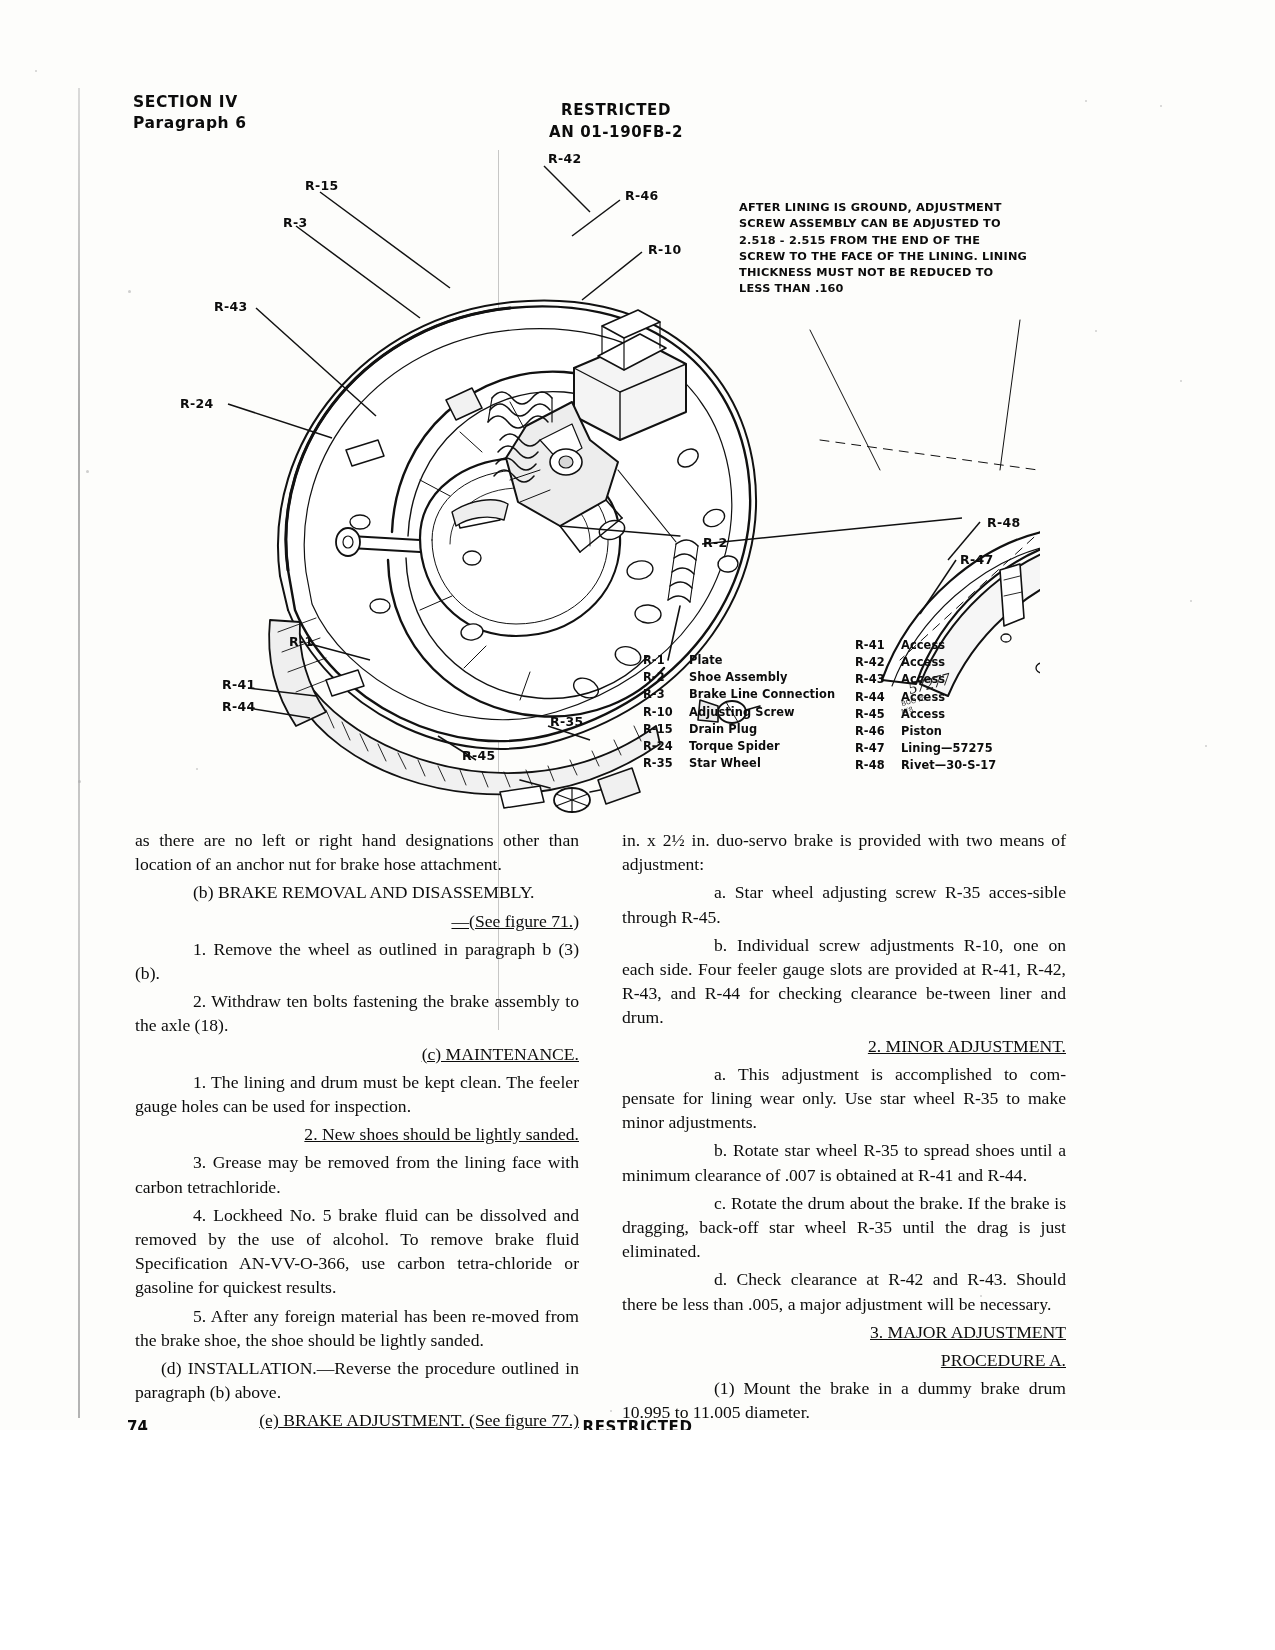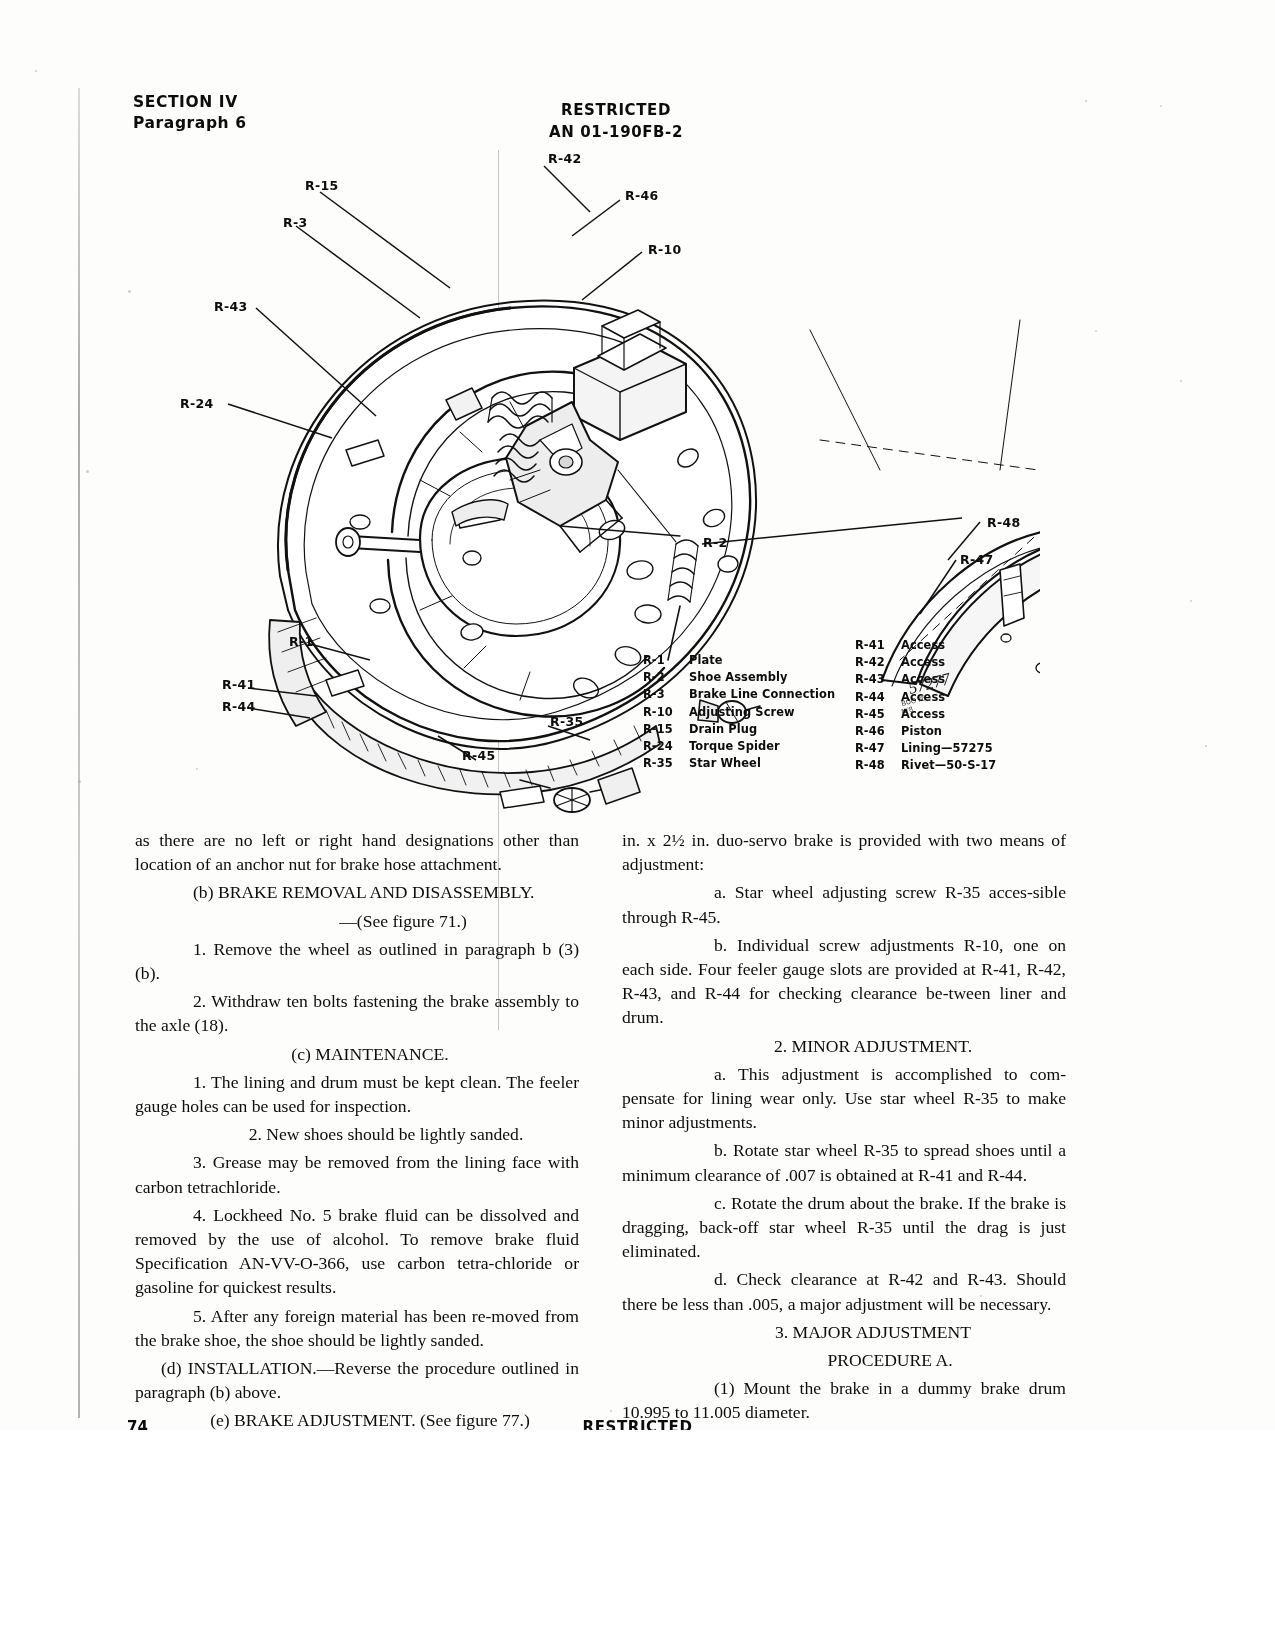--- a/index.html
+++ b/index.html
@@ -127,21 +127,21 @@
     line-height: 24.2px;
     text-align: justify;
   }
   #col-left { left: 131px; }
   #col-right { left: 618px; }
   .col p { margin: 4px; }
   .ind-none { text-indent: 0; }
   .ind-1 { text-indent: 26px; }
   .ind-2 { text-indent: 58px; }
   .ind-3 { text-indent: 92px; }
-  .nojust { text-align: center; }
+  .nojust { text-align: right; text-decoration: underline; }
 
   .footer-page {
     position: absolute;
     left: 127px; top: 1418px;
     font-family: "DejaVu Sans", sans-serif;
     font-weight: bold;
     font-size: 15px;
   }
   .footer-center {
     position: absolute;
@@ -386,20 +386,21 @@
   <div class="callout" style="left:180px;  top:396px;">R-24</div>
   <div class="callout" style="left:987px;  top:515px;">R-48</div>
   <div class="callout" style="left:703px;  top:535px;">R-2</div>
   <div class="callout" style="left:960px;  top:552px;">R-47</div>
   <div class="callout" style="left:289px;  top:634px;">R-1</div>
   <div class="callout" style="left:222px;  top:677px;">R-41</div>
   <div class="callout" style="left:222px;  top:699px;">R-44</div>
   <div class="callout" style="left:550px;  top:714px;">R-35</div>
   <div class="callout" style="left:462px;  top:748px;">R-45</div>
 
+  <div class="note-box">AFTER LINING IS GROUND, ADJUSTMENT SCREW ASSEMBLY CAN BE ADJUSTED TO 2.518 - 2.515 FROM THE END OF THE SCREW TO THE FACE OF THE LINING. LINING THICKNESS MUST NOT BE REDUCED TO LESS THAN .160</div>
 
   <div class="legend" id="legend-left">
       <div class="legend-row">
         <span class="legend-code">R-1</span>
         <span class="legend-desc">Plate</span>
       </div>
       <div class="legend-row">
         <span class="legend-code">R-2</span>
         <span class="legend-desc">Shoe Assembly</span>
       </div>
@@ -448,21 +449,21 @@
       <div class="legend-row">
         <span class="legend-code">R-46</span>
         <span class="legend-desc">Piston</span>
       </div>
       <div class="legend-row">
         <span class="legend-code">R-47</span>
         <span class="legend-desc">Lining—57275</span>
       </div>
       <div class="legend-row">
         <span class="legend-code">R-48</span>
-        <span class="legend-desc">Rivet—50-S-17</span>
+        <span class="legend-desc">Rivet—30-S-17</span>
       </div>
     </div>
 
 
   <div class="col" id="col-left">
       <p class="ind-none">as there are no left or right hand designations other than location of an anchor nut for brake hose attachment.</p>
       <p class="ind-2">(b) BRAKE REMOVAL AND DISASSEMBLY.</p>
       <p class="ind-3 nojust">—(See figure 71.)</p>
       <p class="ind-2">1. Remove the wheel as outlined in paragraph b (3) (b).</p>
       <p class="ind-2">2. Withdraw ten bolts fastening the brake assembly to the axle (18).</p>

